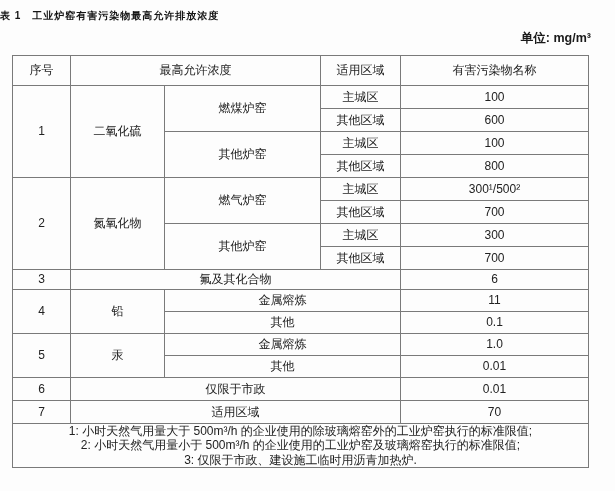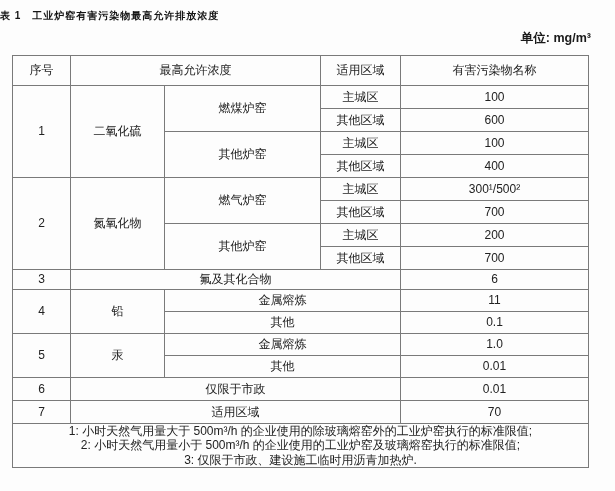--- a/index.html
+++ b/index.html
@@ -71,38 +71,38 @@
         <td>其他区域</td>
         <td>600</td>
       </tr>
       <tr>
         <td rowspan="2">其他炉窑</td>
         <td>主城区</td>
         <td>100</td>
       </tr>
       <tr>
         <td>其他区域</td>
-        <td>400</td>
+        <td>800</td>
       </tr>
 
       <tr>
         <td rowspan="4">2</td>
         <td rowspan="4">氮氧化物</td>
         <td rowspan="2">燃气炉窑</td>
         <td>主城区</td>
         <td>300¹/500²</td>
       </tr>
       <tr>
         <td>其他区域</td>
         <td>700</td>
       </tr>
       <tr>
         <td rowspan="2">其他炉窑</td>
         <td>主城区</td>
-        <td>200</td>
+        <td>300</td>
       </tr>
       <tr>
         <td>其他区域</td>
         <td>700</td>
       </tr>
 
       <tr class="h20">
         <td>3</td>
         <td colspan="3">氟及其化合物</td>
         <td>6</td>

